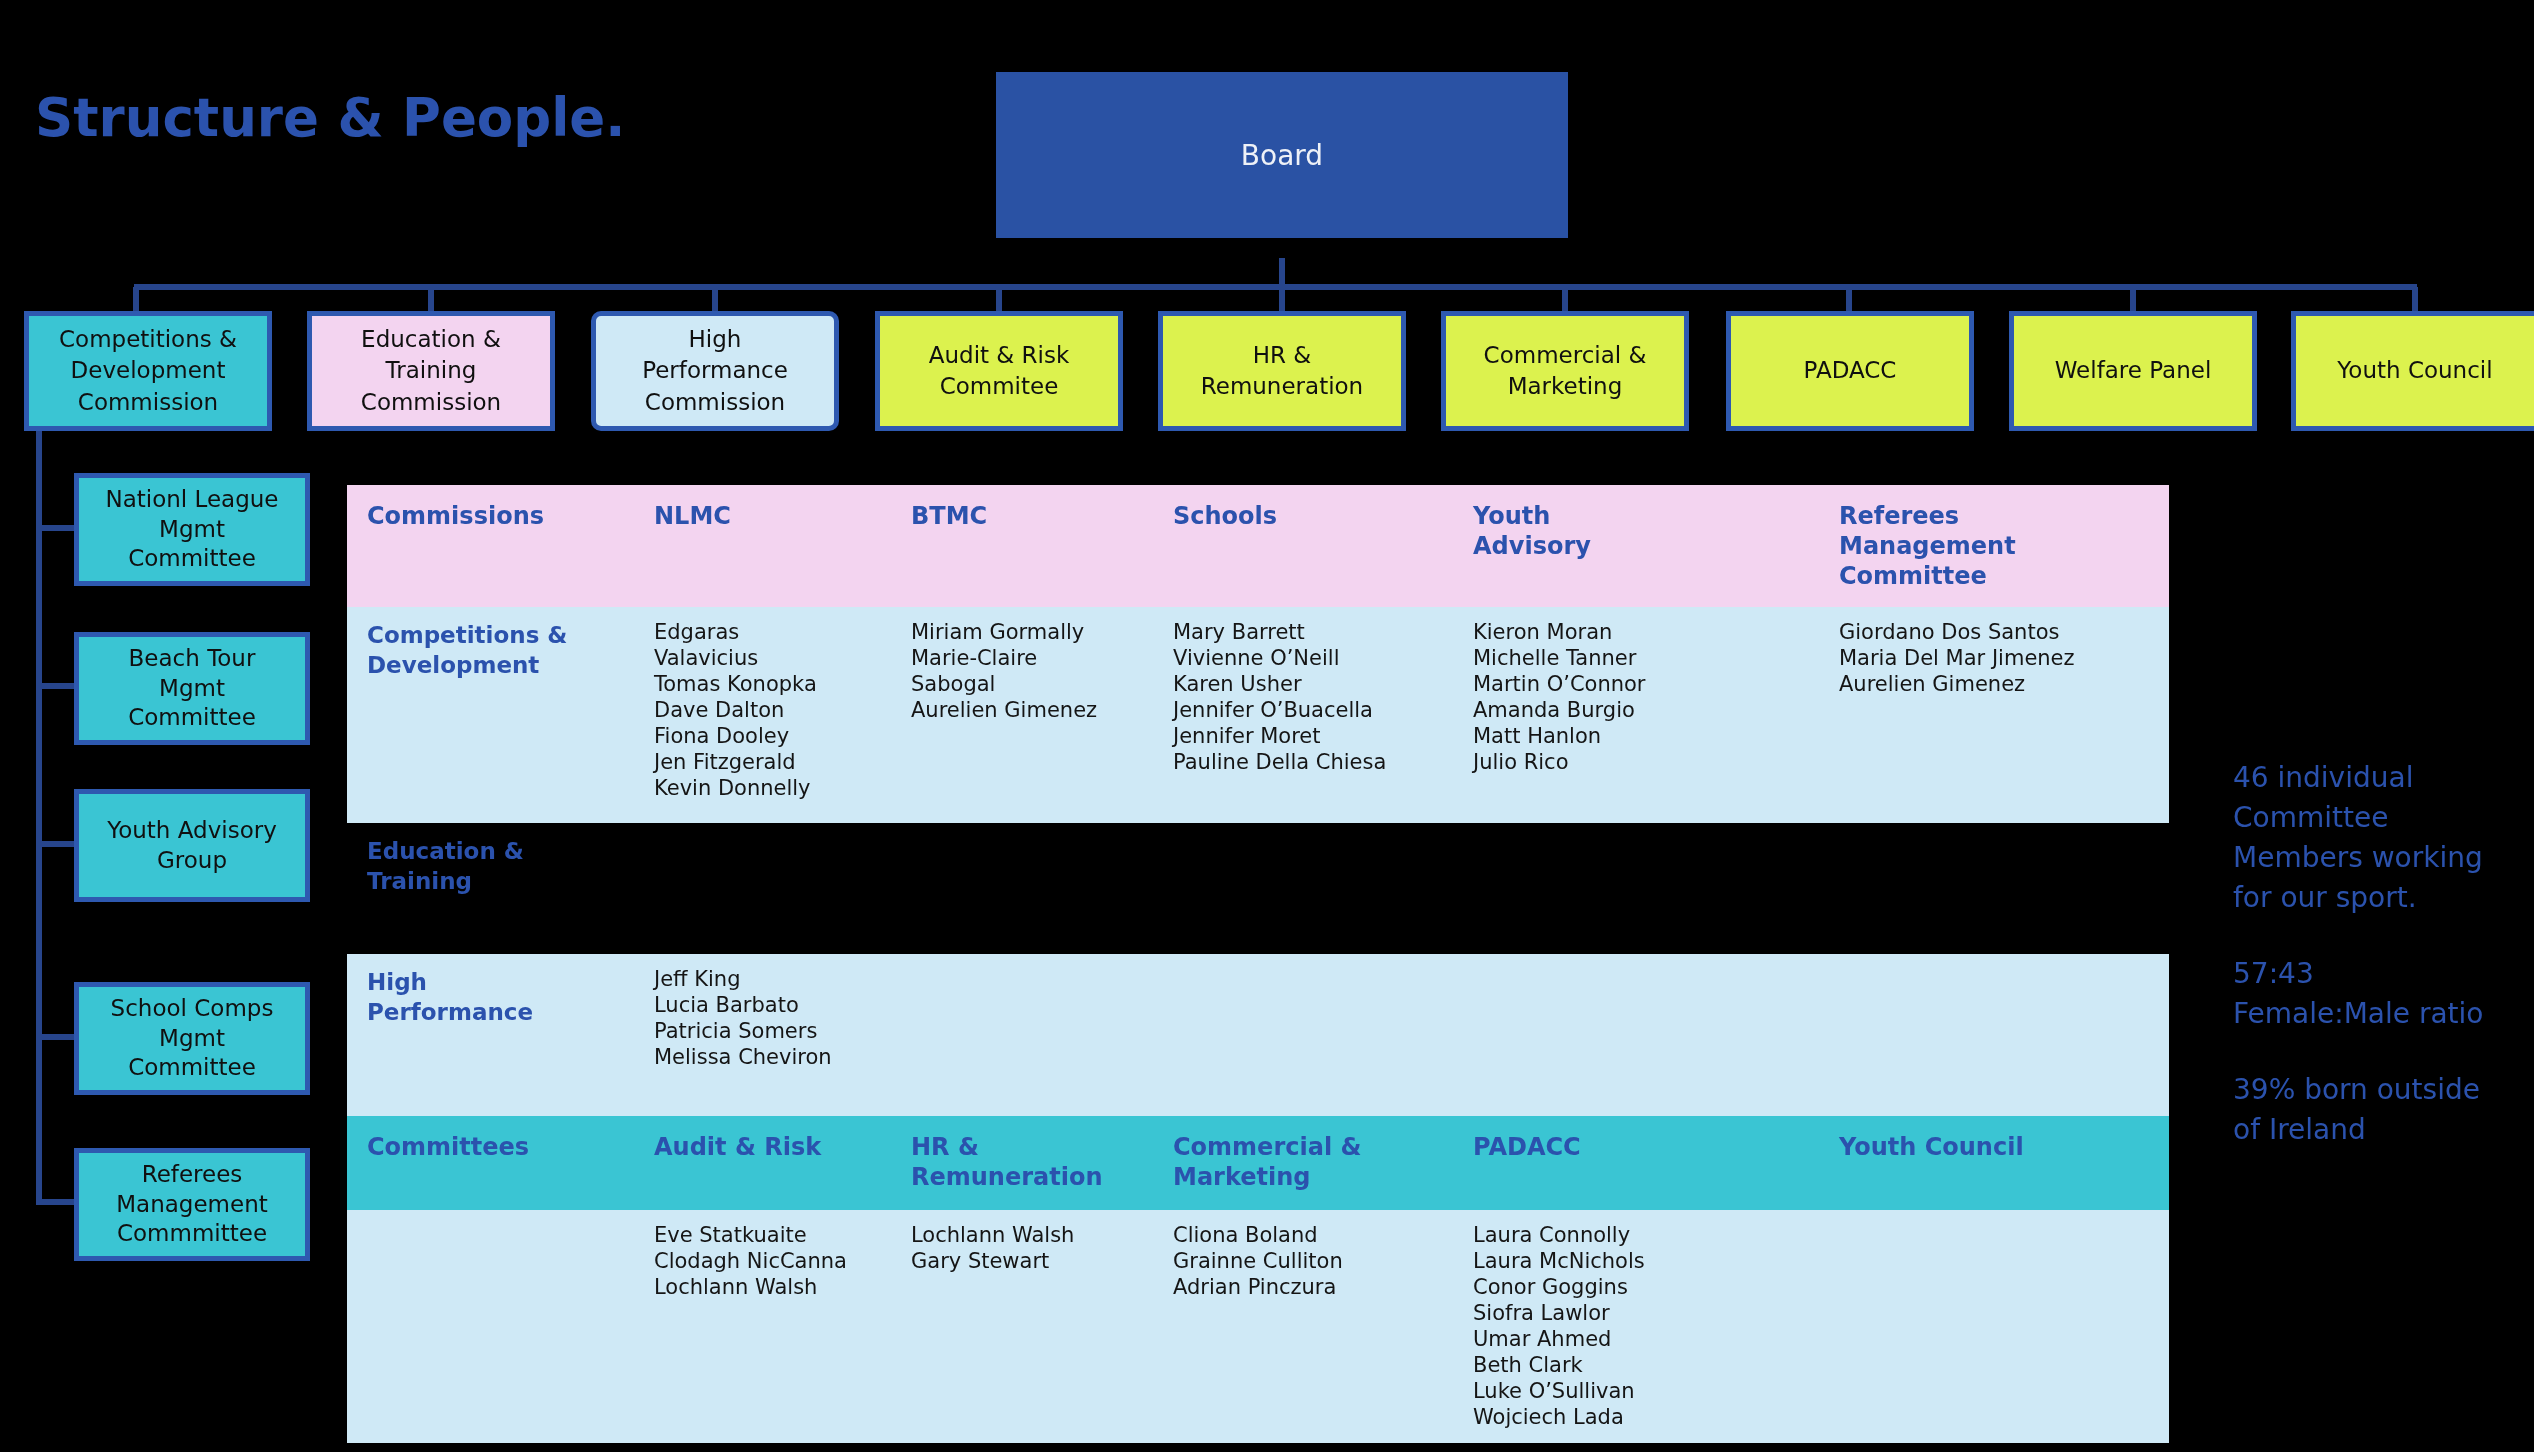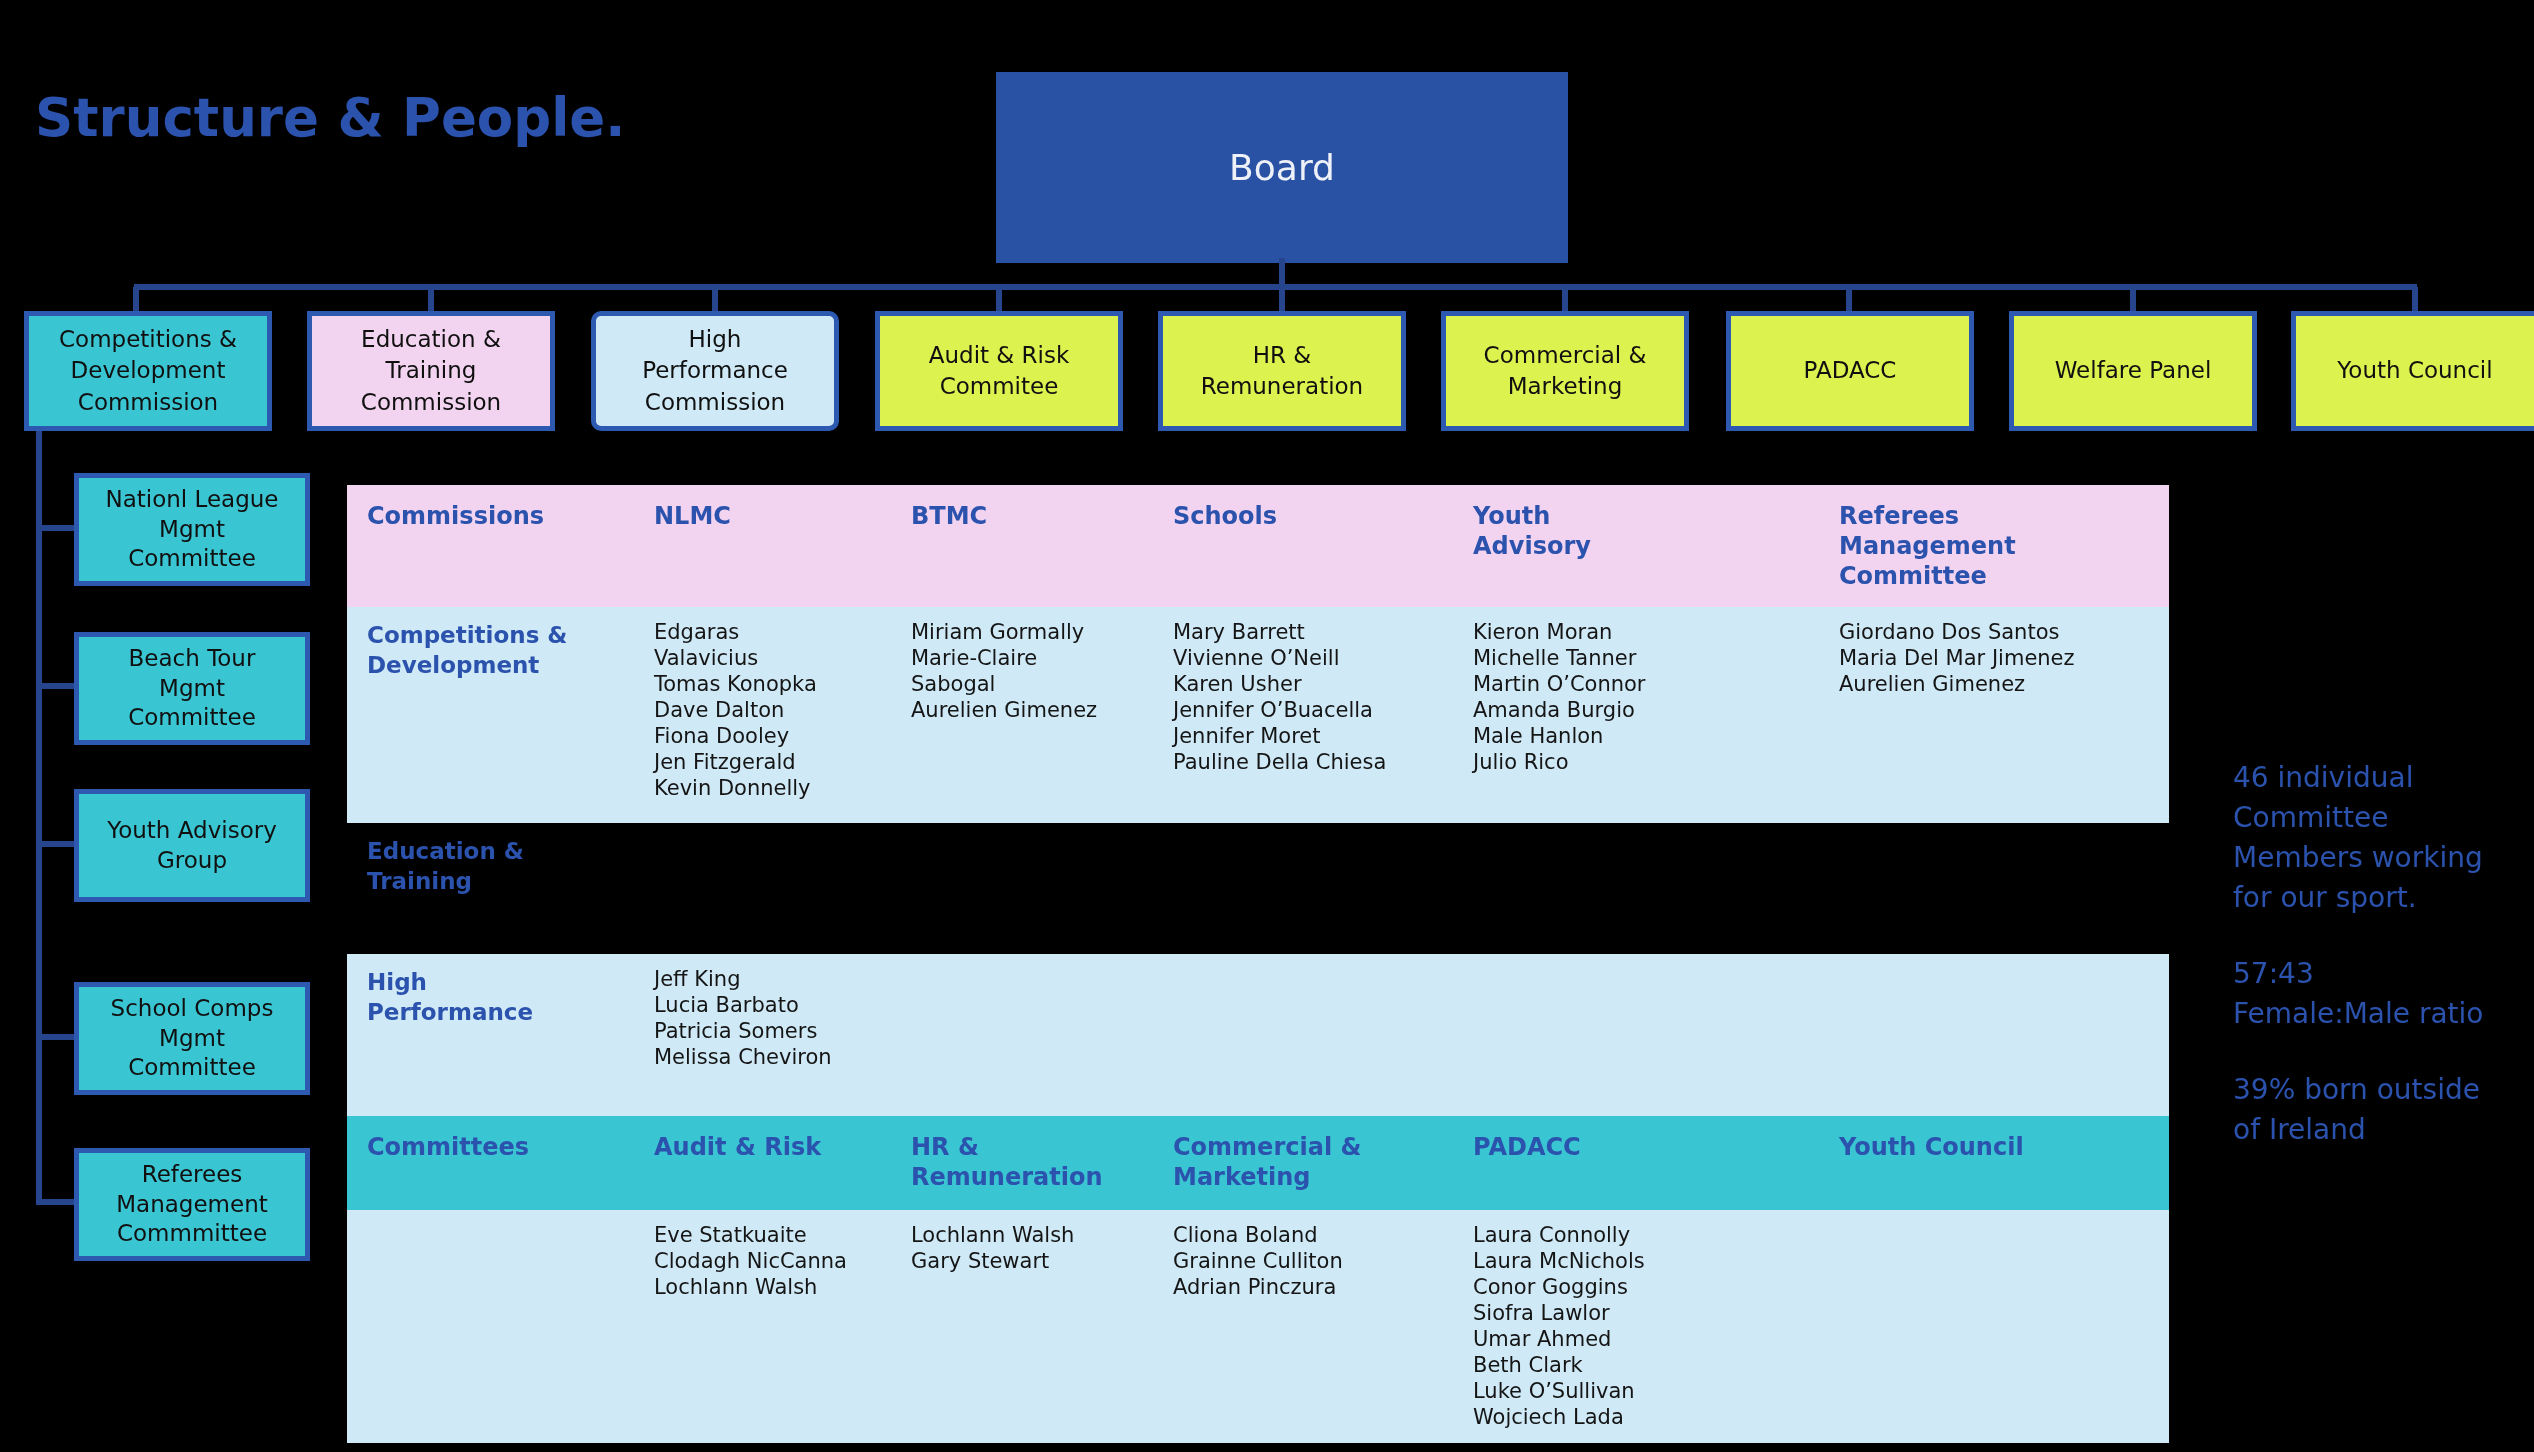--- a/index.html
+++ b/index.html
@@ -18,24 +18,24 @@
   }
   .stage{position:absolute;inset:0;}
 
   .page-title{
     position:absolute;left:35px;top:87px;
     font-size:53px;font-weight:bold;color:var(--blueText);
     letter-spacing:0px;
   }
 
   .board{
-    position:absolute;left:996px;top:72px;width:572px;height:191px;
+    position:absolute;left:996px;top:72px;width:572px;height:166px;
     background:var(--blue);
     display:flex;align-items:center;justify-content:center;
-    color:var(--white);font-size:36px;
+    color:var(--white);font-size:28px;
   }
 
   .conn{position:absolute;background:var(--line);}
 
   .orgbox{
     position:absolute;top:311px;width:248px;height:120px;
     border:5px solid var(--border);
     display:flex;align-items:center;justify-content:center;text-align:center;
     font-size:23px;line-height:1.35;color:#101010;
     padding:0 20px;
@@ -186,21 +186,21 @@
           <div>Karen Usher</div>
           <div>Jennifer O’Buacella</div>
           <div>Jennifer Moret</div>
           <div>Pauline Della Chiesa</div>
         </div>
       <div class="cell names">
           <div>Kieron Moran</div>
           <div>Michelle Tanner</div>
           <div>Martin O’Connor</div>
           <div>Amanda Burgio</div>
-          <div>Male Hanlon</div>
+          <div>Matt Hanlon</div>
           <div>Julio Rico</div>
         </div>
       <div class="cell names">
           <div>Giordano Dos Santos</div>
           <div>Maria Del Mar Jimenez</div>
           <div>Aurelien Gimenez</div>
         </div>
     </div>
 
     <div class="mrow r-black">

